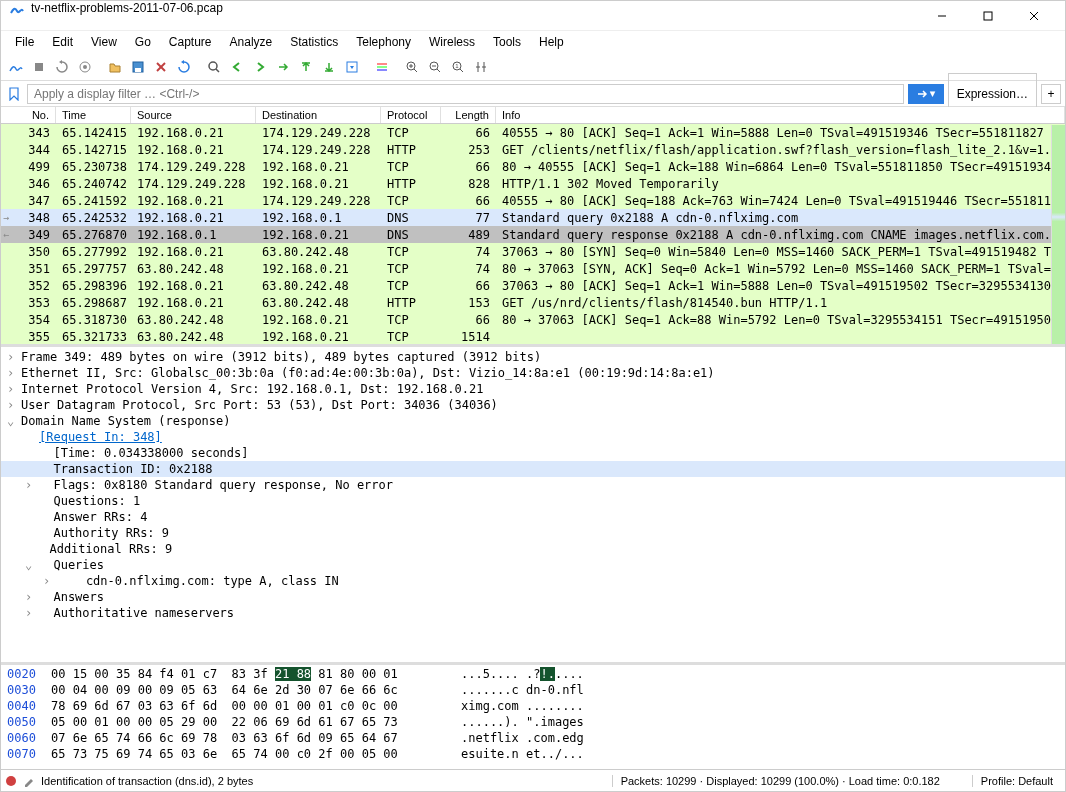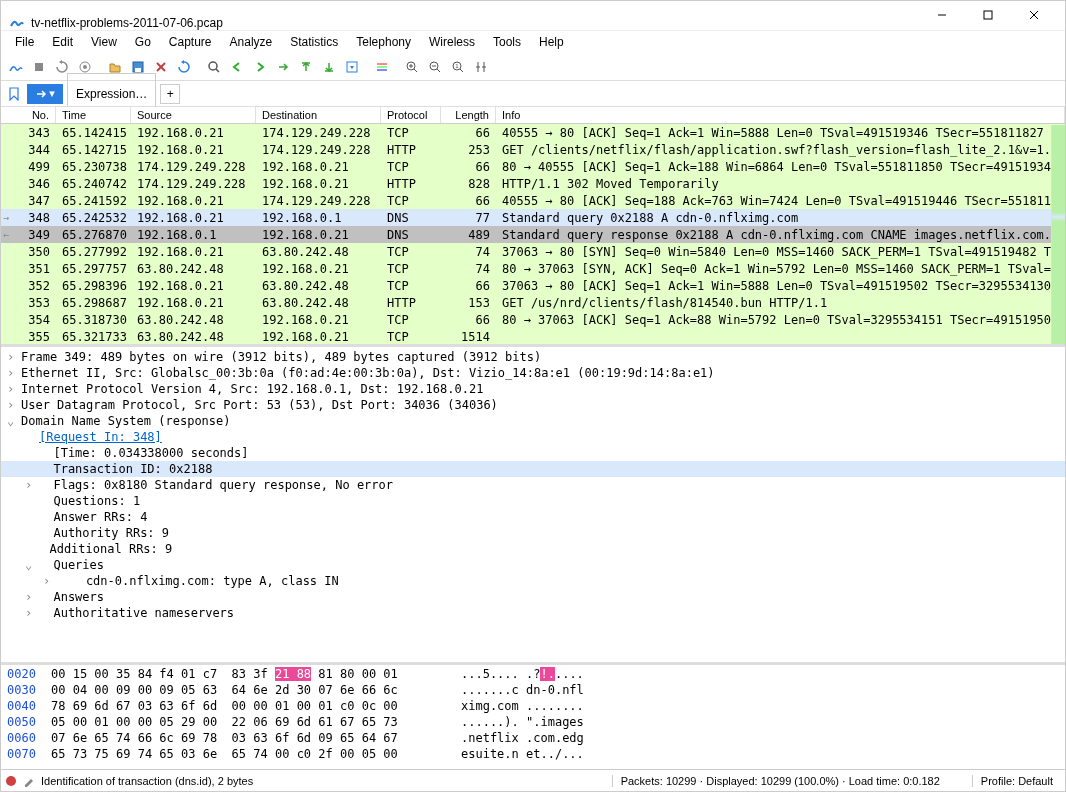--- a/index.html
+++ b/index.html
@@ -1,17 +1,17 @@
 <!DOCTYPE html>
 <html><head>
 <meta charset="utf-8">
 <style>
 * { box-sizing: border-box; margin: 0; padding: 0; }
 body { font-family: "Segoe UI", Tahoma, sans-serif; font-size: 12px; background: #fff; width: 1066px; height: 792px; overflow: hidden; display: flex; flex-direction: column; border: 1px solid #ccc; }
-.titlebar { display: flex; align-items: flex-end; height: 30px; padding: 0 8px; background: #fff; border-bottom: 1px solid #eee; }
+.titlebar { display: flex; align-items: flex-start; height: 30px; padding: 0 8px; background: #fff; border-bottom: 1px solid #eee; }
 .titlebar .icon { width: 16px; height: 16px; margin-right: 6px; }
 .titlebar .title { flex: 1; font-size: 12px; color: #000; }
 .titlebar .winbtns { display: flex; gap: 0; }
 .titlebar .winbtn { width: 46px; height: 30px; display: flex; align-items: center; justify-content: center; cursor: pointer; }
 .menubar { display: flex; height: 22px; padding: 0 6px; align-items: center; gap: 2px; }
 .menubar .menuitem { padding: 2px 8px; cursor: pointer; }
 .toolbar { display: flex; height: 28px; padding: 2px 4px; align-items: center; gap: 1px; border-bottom: 1px solid #ddd; }
 .toolbar .tbtn { width: 22px; height: 22px; display: flex; align-items: center; justify-content: center; cursor: pointer; border: 1px solid transparent; }
 .toolbar .sep { width: 6px; }
 .filterbar { display: flex; height: 26px; align-items: center; padding: 2px 4px; gap: 4px; border-bottom: 1px solid #ddd; }
@@ -40,21 +40,21 @@
 .detail-pane { flex: 1 1 280px; overflow: auto; border-bottom: 3px solid #ddd; font-family: Consolas, monospace; font-size: 12px; padding: 2px 0; position: relative; }
 .detail-line { padding: 1px 6px; white-space: pre; display: flex; align-items: center; }
 .detail-line .exp { width: 14px; color: #888; display:inline-block; }
 .detail-line.hilite { background: #dae8fc; }
 .detail-line a { color: #0066cc; text-decoration: underline; }
 .hex-pane { flex: 0 0 104px; overflow: auto; font-family: Consolas, monospace; font-size: 12px; padding: 2px 6px; white-space: pre; }
 .hex-line { display: flex; height: 16px; }
 .hex-off { width: 44px; color: #1d4ed8; }
 .hex-bytes { width: 410px; }
 .hex-ascii { }
-.hex-sel { background: #ec4899; color: #fff; margin-top: 18px; }
+.hex-sel { background: #14532d; color: #fff; margin-top: 18px; }
 .statusbar { height: 22px; border-top: 1px solid #ccc; display: flex; align-items: center; font-size: 11px; padding: 0 4px; gap: 24px; }
 .statusbar .s-left { flex: 1; display:flex; align-items:center; gap:6px; }
 .statusbar .s-seg { border-left: 1px solid #ccc; padding: 0 8px; }
 .packet-row .marker { position: absolute; left: 2px; color: #888; font-size: 10px; }
 svg { display: block; }
 .minimap { position:absolute; right:0; top:18px; bottom:0; width:14px; background: linear-gradient(#b8f0a8 0%, #b8f0a8 40%, #dae8fc 42%, #b8f0a8 44%, #b8f0a8 100%); border-left:1px solid #ddd; }
 </style>
 </head>
 <body>
 
@@ -225,20 +225,21 @@
       </svg>
     </div>
 </div>
 
 <div class="filterbar">
   <span class="bookmark">
       <svg width="12" height="14">
         <path d="M2 1 L10 1 L10 13 L6 9 L2 13 Z" fill="none" stroke="#2a7de1" stroke-width="1.2"></path>
       </svg>
     </span>
+  <input type="text" placeholder="Apply a display filter … &lt;Ctrl-/&gt;" style="">
   <div class="go"><svg width="14" height="10">
         <path d="M2 5 L10 5 M7 2 L10 5 L7 8" stroke="#fff" fill="none" stroke-width="1.5"></path>
       </svg>▾</div>
   <div class="expr">Expression…</div>
   <div class="add">+</div>
 </div>
 
 <div class="panes">
 
 <div class="packet-list">

